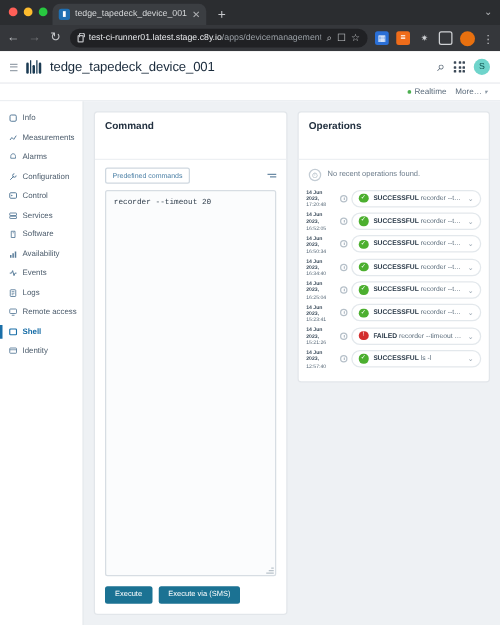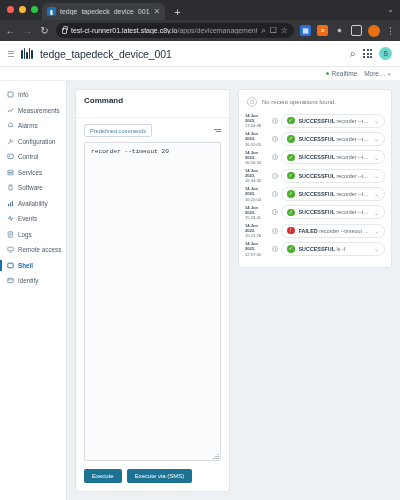--- a/index.html
+++ b/index.html
@@ -110,21 +110,21 @@
     content: ''; position: absolute; left: 0; top: 2px; bottom: 2px;
     width: 2px; background: #1a6fa8;
   }
   .ni { width: 7px; height: 7px; flex: 0 0 7px; display:flex;align-items:center;justify-content:center; }
   .ni svg { width: 7px; height: 7px; }
 
   .content { flex: 1; display: flex; gap: 8px; padding: 8px; min-width: 0; }
 
   .panel { background: #fff; border: 1px solid #e2e6ea; border-radius: 3px; display: flex; flex-direction: column; }
   .panel-head {
-    padding: 6px 8px 12px; font-size: 8px; font-weight: bold; color: #22303f;
+    padding: 6px 8px 22px; font-size: 8px; font-weight: bold; color: #22303f;
     border-bottom: 1px solid #edf0f3;
   }
 
   .cmd-panel { flex: 0 0 155px; display: flex; flex-direction: column; }
   .cmd-toolbar { display: flex; align-items: center; justify-content: space-between; padding: 6px 8px 5px; }
   .predef {
     border: 1px solid #cfd8e0; border-radius: 2px; background: #fff;
     color: #4a7fa5; font-size: 5.6px; padding: 2.5px 5px;
   }
   .swap { display: flex; flex-direction: column; gap: 1px; }
@@ -392,20 +392,21 @@
               <i></i>
               <i></i>
             </span></div>
         <div class="cmd-footer">
           <button class="btn">Execute</button>
           <button class="btn">Execute via (SMS)</button>
         </div>
       </section>
 
       <section class="panel ops-panel">
+        <div class="panel-head">Operations</div>
         <div class="ops-body">
           <div class="ops-empty">
             <span class="circ-icon">⏱</span>
             <span class="ops-empty-text">No recent operations found.</span>
           </div>
         <div class="op-row">
               <div class="op-time"><span class="d">14 Jun 2023,</span><br><span>17:20:48</span></div>
               <span class="op-clock"></span>
               <div class="op-card">
                 <span class="status-dot ok">✓</span>

